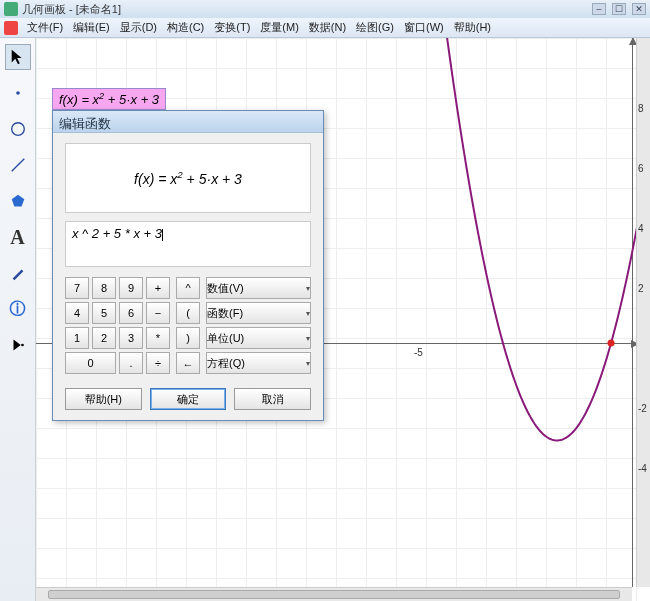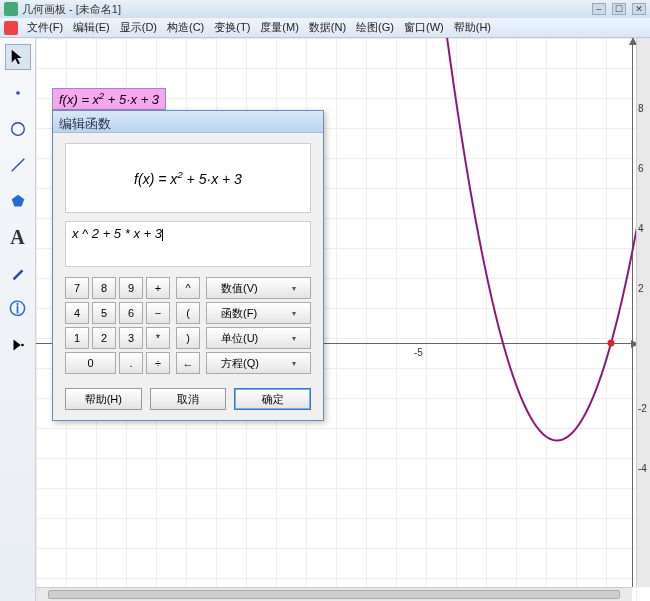--- a/index.html
+++ b/index.html
@@ -43,21 +43,21 @@
 .input { background: #fff; border: 1px solid #ccc; height: 46px; padding: 4px 6px; font-size: 13px; font-style: italic; position: relative; margin-bottom: 10px; }
 .input .caret { display: inline-block; width: 1px; height: 12px; background: #000; vertical-align: middle; animation: blink 1s infinite; }
 @keyframes blink { 50% { opacity: 0; } }
 
 .padrow { display: flex; gap: 6px; }
 .keypad { display: grid; grid-template-columns: repeat(4, 24px); grid-auto-rows: 22px; gap: 3px; }
 .key { background: linear-gradient(#fff,#e4e4e4); border: 1px solid #aaa; font-size: 11px; display: flex; align-items: center; justify-content: center; cursor: pointer; }
 .key.wide { grid-column: span 2; }
 .opscol { width: 24px; display: grid; grid-auto-rows: 22px; gap: 3px; }
 .funcbtns { flex: 1; display: grid; grid-auto-rows: 22px; gap: 3px; }
-.fbtn { background: linear-gradient(#fff,#e4e4e4); border: 1px solid #aaa; font-size: 11px; display: flex; align-items: center; justify-content: space-between; padding: 0 14px; cursor: pointer; }
+.fbtn { background: linear-gradient(#fff,#e4e4e4); border: 1px solid #aaa; font-size: 11px; display: flex; align-items: center; justify-content: space-between; padding: 0 0; cursor: pointer; }
 .fbtn .dd { font-size: 8px; color: #555; }
 
 .dlgbtns { display: flex; gap: 8px; margin-top: 14px; justify-content: space-between; }
 .dbtn { flex: 1; height: 22px; background: linear-gradient(#fff,#e4e4e4); border: 1px solid #9a9a9a; font-size: 11px; cursor: pointer; }
 .dbtn.primary { border: 1px solid #3a78c0; box-shadow: 0 0 0 1px #7ab0e8 inset; }
 
 .hscroll { position: absolute; left: 36px; right: 18px; bottom: 0; height: 14px; background: #e8e8e8; border-top: 1px solid #ccc; }
 .hscroll .thumb { position: absolute; left: 12px; right: 12px; top: 2px; bottom: 2px; background: #cfcfcf; border: 1px solid #aaa; border-radius: 2px; }
 .vscroll { position: absolute; right: 0; top: 0; bottom: 14px; width: 14px; background: #e8e8e8; border-left: 1px solid #ccc; }
 sup { font-size: .7em; }
@@ -192,22 +192,22 @@
                 <span class="dd">▾</span>
               </div>
             <div class="fbtn">
                 <span>方程(Q)</span>
                 <span class="dd">▾</span>
               </div>
           </div>
         </div>
         <div class="dlgbtns">
           <button class="dbtn">帮助(H)</button>
+          <button class="dbtn primary">确定</button>
           <button class="dbtn">取消</button>
-          <button class="dbtn primary">确定</button>
         </div>
       </div>
     </div>
 
     <div class="vscroll"></div>
   <div class="ticklabel" style="left: 602px; top: 65px;">8</div>
       <div class="ticklabel" style="left: 602px; top: 125px;">6</div>
       <div class="ticklabel" style="left: 602px; top: 185px;">4</div>
       <div class="ticklabel" style="left: 602px; top: 245px;">2</div>
       <div class="ticklabel" style="left: 602px; top: 365px;">-2</div>

